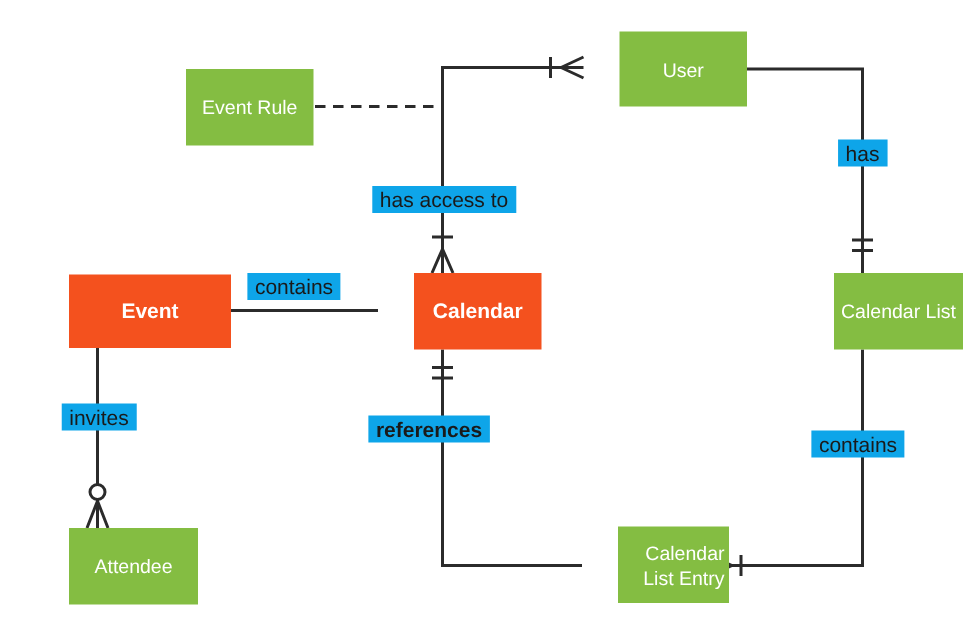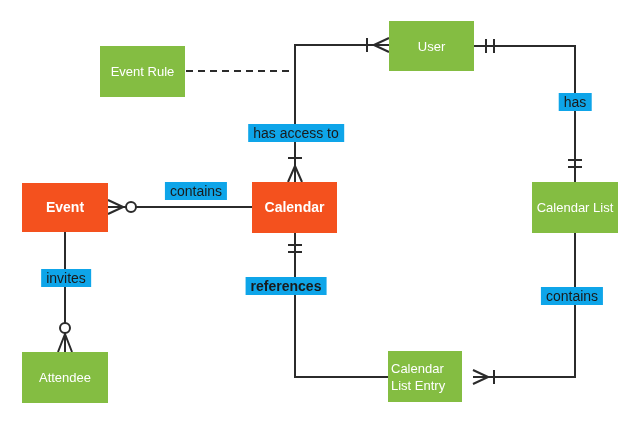--- a/index.html
+++ b/index.html
@@ -2,29 +2,29 @@
 <html><head>
 <meta charset="utf-8">
 <style>
   html,body{margin:0;padding:0;background:#ffffff;}
   body{font-family:"Liberation Sans", sans-serif;}
   .canvas{position:relative;width:642px;height:423px;background:#ffffff;overflow:hidden;}
   .canvas svg{position:absolute;left:0;top:0;}
 
   .entity{
     position:absolute;display:flex;align-items:center;justify-content:center;
-    color:#ffffff;font-size:13px;text-align:left;line-height:17px;
-    box-sizing:border-box;padding:0 3px;
+    color:#ffffff;font-size:13px;text-align:right;line-height:17px;
+    box-sizing:border-box;padding:0 3px;margin-left:24px;
   }
   .entity.green{background:#84BD42;}
   .entity.orange{background:#F4511E;font-weight:bold;font-size:14px;}
 
   #e-access-rule{left:100px;top:46px;width:85px;height:51px;}
   #e-user{left:389px;top:21px;width:85px;height:50px;}
-  #e-event{left:22px;top:183px;width:86px;height:49px;}
+  #e-event{left:22px;top:183px;width:108px;height:49px;}
   #e-calendar{left:252px;top:182px;width:85px;height:51px;}
   #e-calendar-list{left:532px;top:182px;width:86px;height:51px;}
   #e-attendee{left:22px;top:352px;width:86px;height:51px;}
   #e-calendar-list-entry{left:388px;top:351px;width:74px;height:51px;}
 
   .edge-label{
     position:absolute;transform:translate(-50%,-50%);
     background:#0ea5e9;padding:1px 5px;font-size:14px;color:#1a1a1a;white-space:nowrap;
   }
   #l-has-access-to{left:296px;top:133px;}

